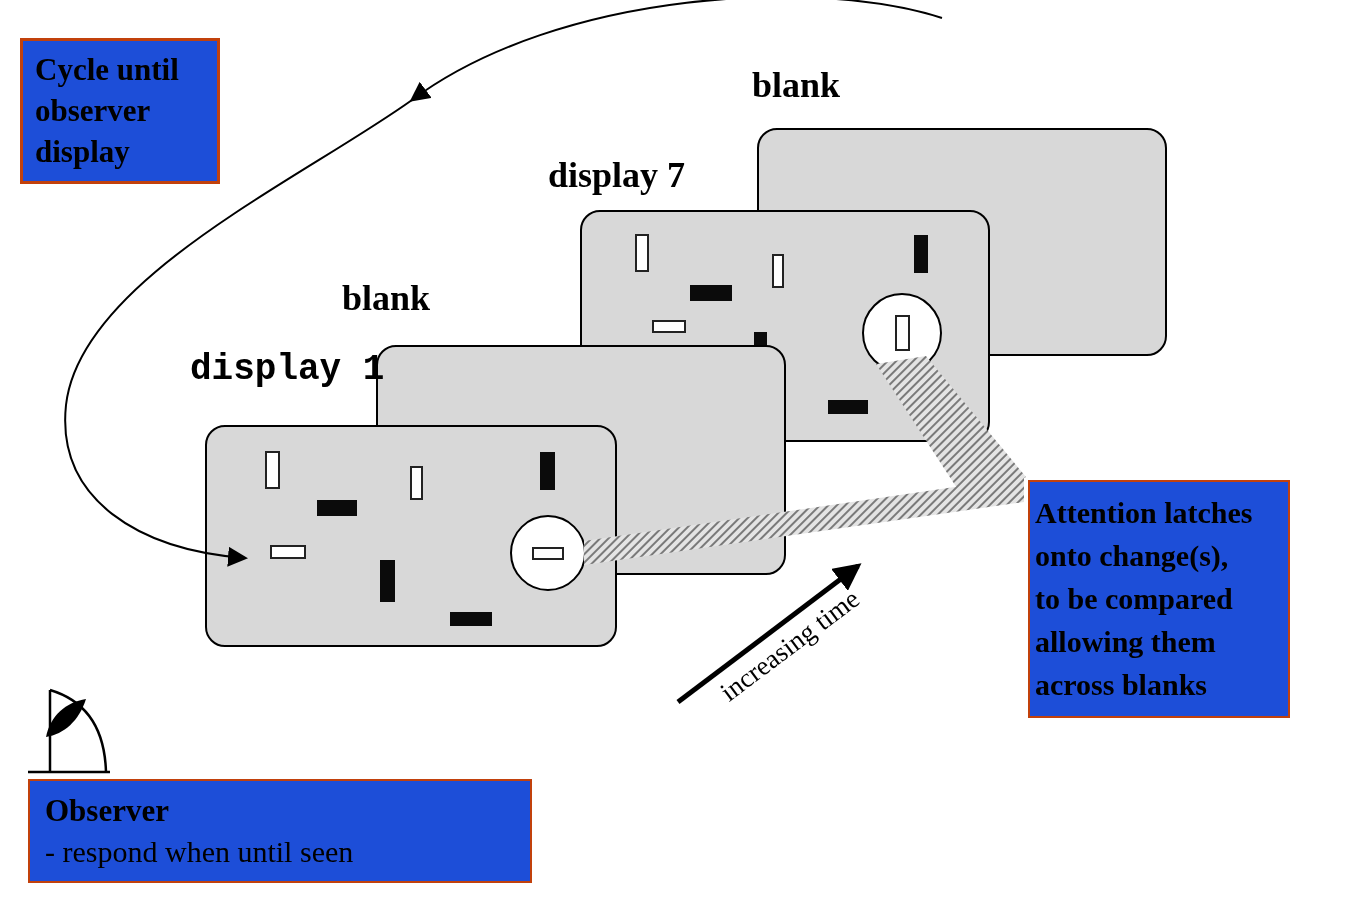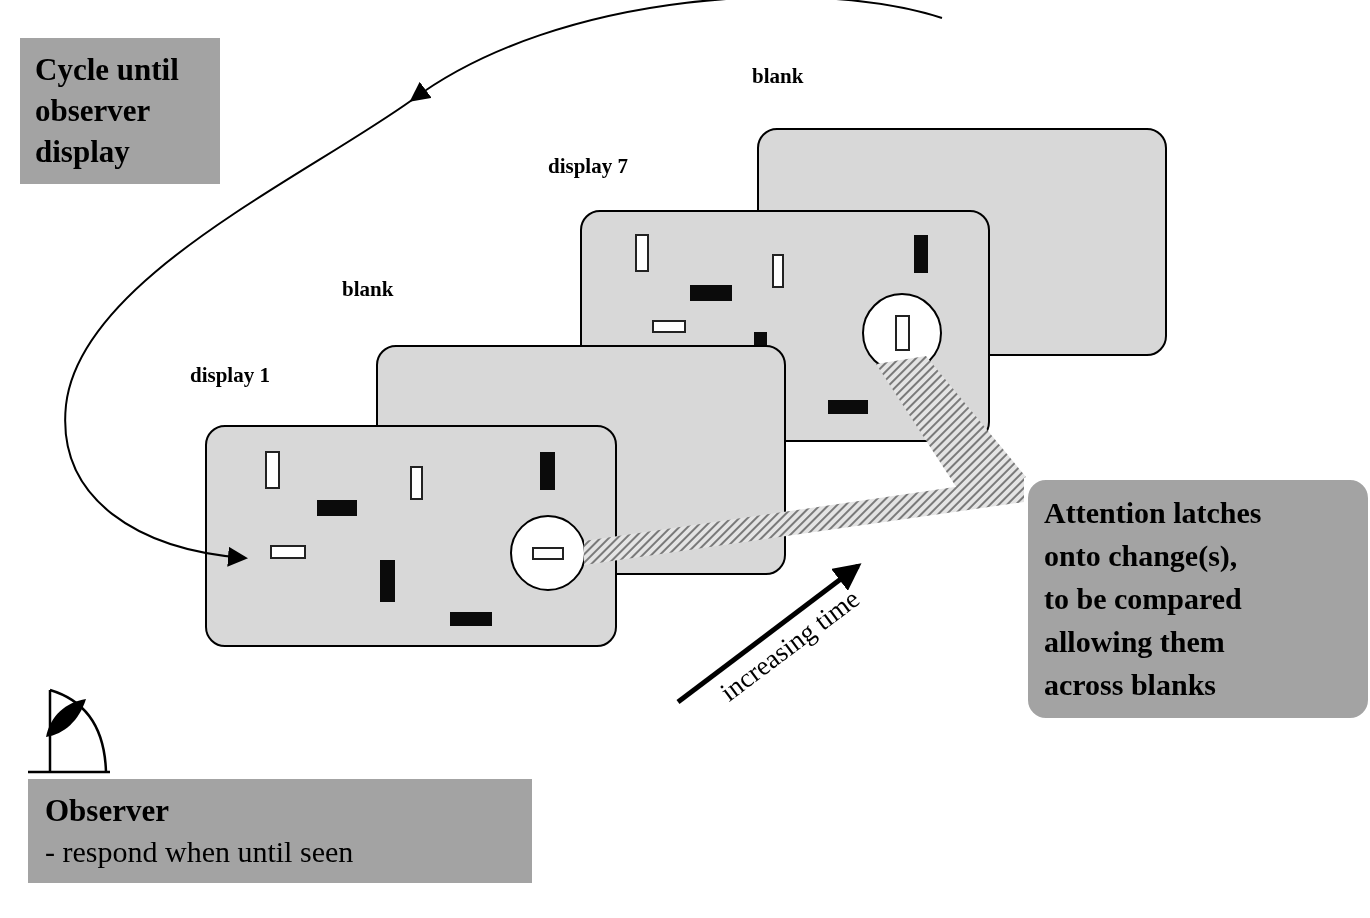--- a/index.html
+++ b/index.html
@@ -13,34 +13,34 @@
   .display { position:absolute; background:var(--display-fill,#d8d8d8); border:2px solid #000; border-radius:20px; }
   .bar { position:absolute; }
   .bar.black { background:#0b0b0b; }
   .bar.white { background:#fff; border:2px solid #222; }
   .spotlight { position:absolute; background:#fff; border:2px solid #000; border-radius:50%; }
 
   
   .overlay { position:absolute; left:0; top:0; z-index:5; pointer-events:none; }
 
   
-  .label { position:absolute; z-index:6; font-weight:bold; font-size:21px; white-space:nowrap; }
+  .label { position:absolute; z-index:6; font-weight:bold; font-size:36px; white-space:nowrap; }
   #label-blank-top { left:752px; top:64px; }
   #label-display2  { left:548px; top:154px; }
   #label-blank-mid { left:342px; top:277px; }
-  #label-display1  { left:190px; top:363px; }
+  #label-display1  { left:190px; top:349px;font-family:Liberation Mono, monospace; }
 
   #time-label { position:absolute; z-index:6; left:674px; top:630px; width:232px; text-align:center;
                 font-size:27px; white-space:nowrap; transform:rotate(-37deg); }
 
   
-  .textbox { position:absolute; z-index:7; background:#a3a3a3; border:3px solid #a3a3a3; font-weight:bold; }
+  .textbox { position:absolute; z-index:7; background:#1d4ed8; border:3px solid #c2410c; font-weight:bold; }
   .textbox .line { display:block; }
   #cycle-box { left:20px; top:38px; width:200px; padding:8px 12px; font-size:31px; line-height:1.33; }
-  #attention-box { left:1028px; top:480px; width:340px; padding:10px 14px; font-size:30px; line-height:1.43; border-width:2px;border-radius:18px; }
+  #attention-box { left:1028px; top:480px; width:262px; padding:10px 5px; font-size:30px; line-height:1.43; border-width:2px; }
   #observer-box { left:28px; top:779px; width:504px; padding:9px 15px; border-width:2px; }
   #observer-box .title { font-weight:bold; font-size:31px; line-height:1.35; }
   #observer-box .note { font-weight:normal; font-size:30px; line-height:1.35; }
 </style>
 </head>
 <body>
 
 <div class="canvas">
 
   <div id="displays">

